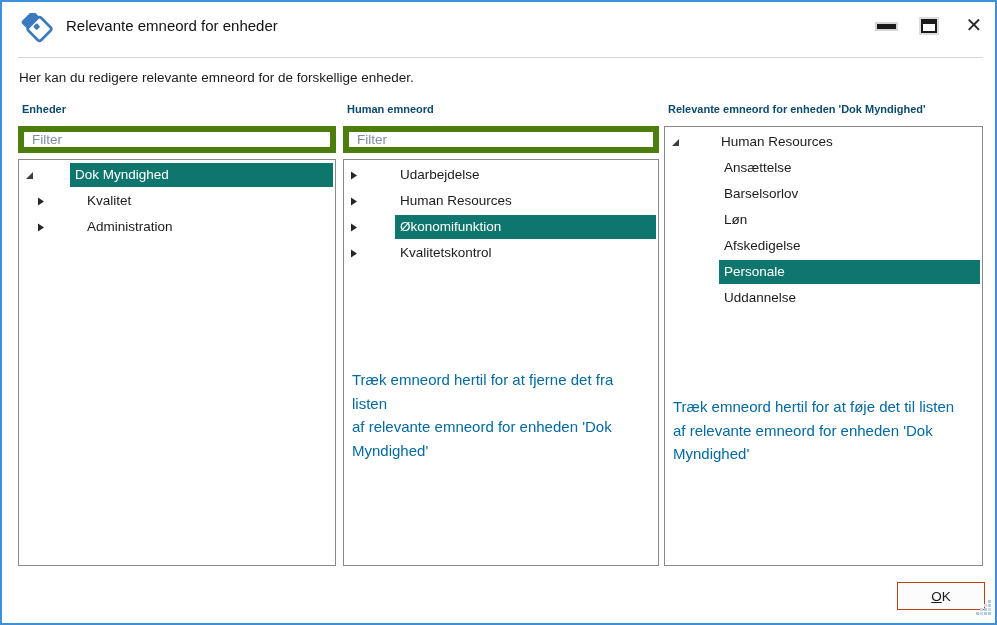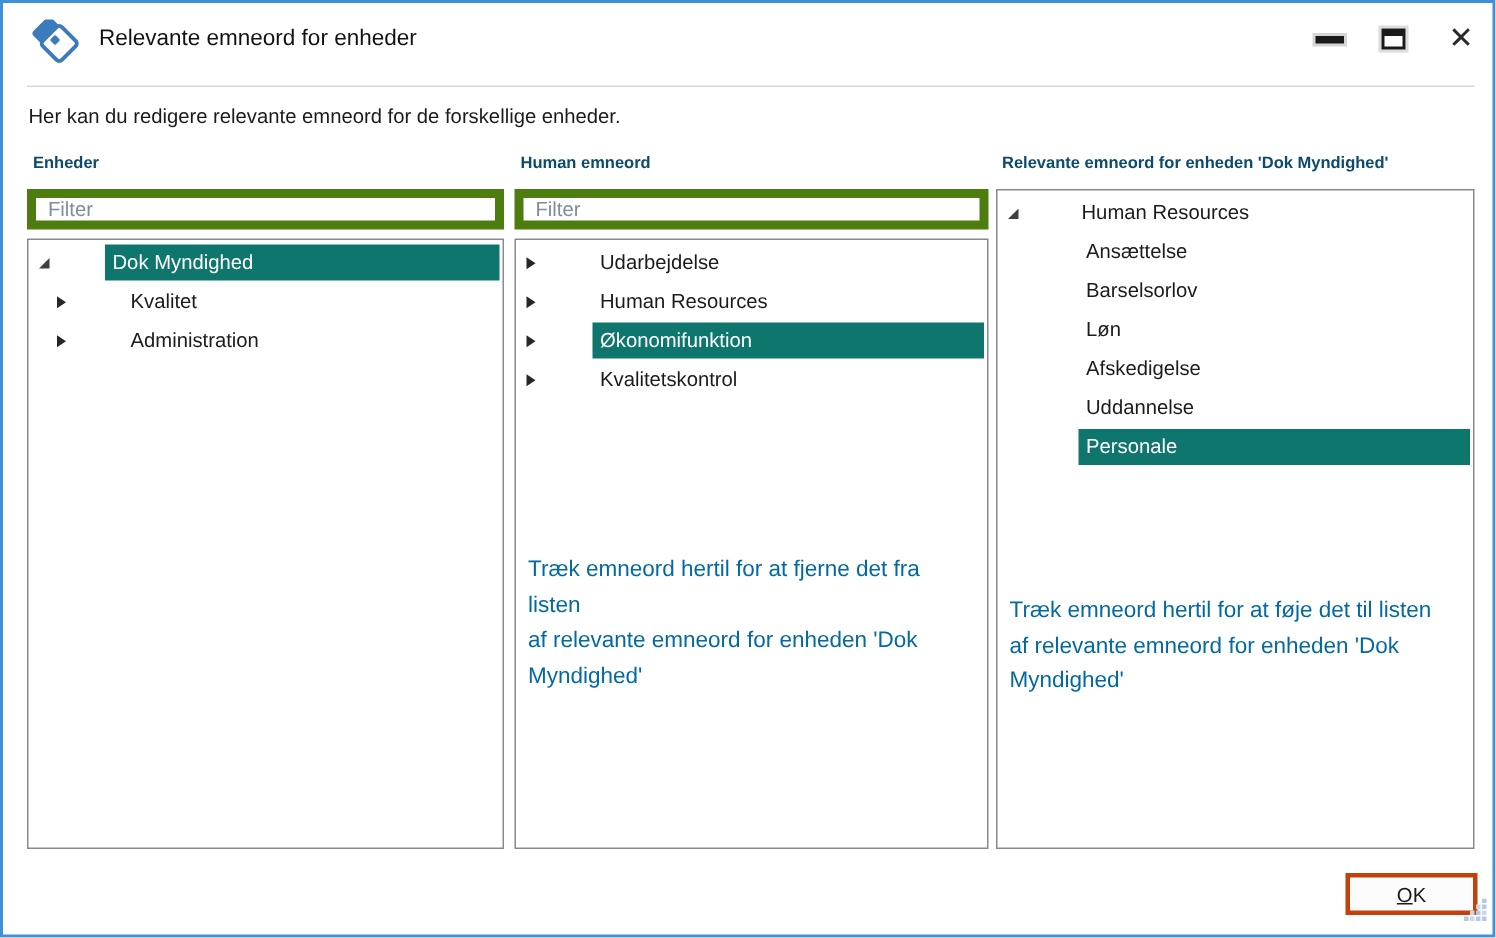--- a/index.html
+++ b/index.html
@@ -87,21 +87,21 @@
   .drag-hint {
     position: absolute; left: 8px; right: 8px;
     font-size: 15px; line-height: 23.5px; color: #0369a1;
   }
   .tree-2 .drag-hint { top: 208px; }
   .tree-3 .drag-hint { top: 268px; }
 
   
   .ok-button {
     position: absolute; left: 895px; top: 580px; width: 88px; height: 28px;
-    background: #fcfcfc; border: 3px solid #c2410c;
+    background: #fcfcfc; border: 1px solid #c2410c;
     font-family: "Liberation Sans", sans-serif;
     font-size: 13.5px; color: #1b1b1b;
   }
   .ok-button::first-letter { text-decoration: underline; }
   .resize-grip { position: absolute; right: 3px; bottom: 3px; }
 </style>
 </head>
 <body>
 
 <div class="window">
@@ -220,25 +220,25 @@
       <div class="tree-row lvl1 no-exp">
         <span class="expander"></span>
         <span class="row-label">Løn</span>
       </div>
       <div class="tree-row lvl1 no-exp">
         <span class="expander"></span>
         <span class="row-label">Afskedigelse</span>
       </div>
       <div class="tree-row lvl1 no-exp">
         <span class="expander"></span>
+        <span class="row-label selected">Personale</span>
+      </div>
+      <div class="tree-row lvl1 no-exp">
+        <span class="expander"></span>
         <span class="row-label">Uddannelse</span>
-      </div>
-      <div class="tree-row lvl1 no-exp">
-        <span class="expander"></span>
-        <span class="row-label selected">Personale</span>
       </div>
     </div>
 
   <button class="ok-button">OK</button>
 
   <span class="resize-grip">
     <svg width="16" height="16" viewBox="0 0 16 16">
       <g fill="#b3c9df">
         <rect x="12" y="0" width="3" height="3"></rect>
         <rect x="8" y="4" width="3" height="3" fill="#c9d9ea"></rect>

